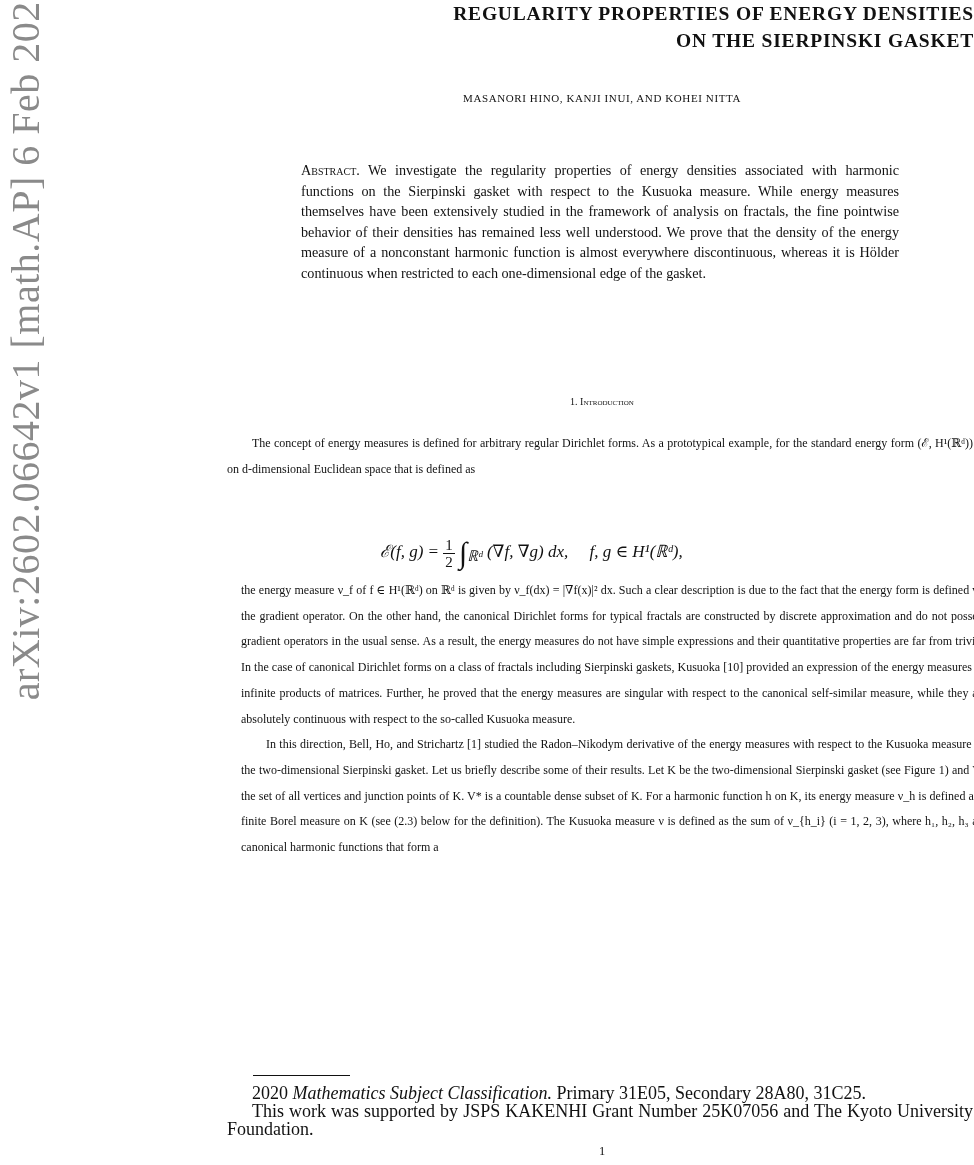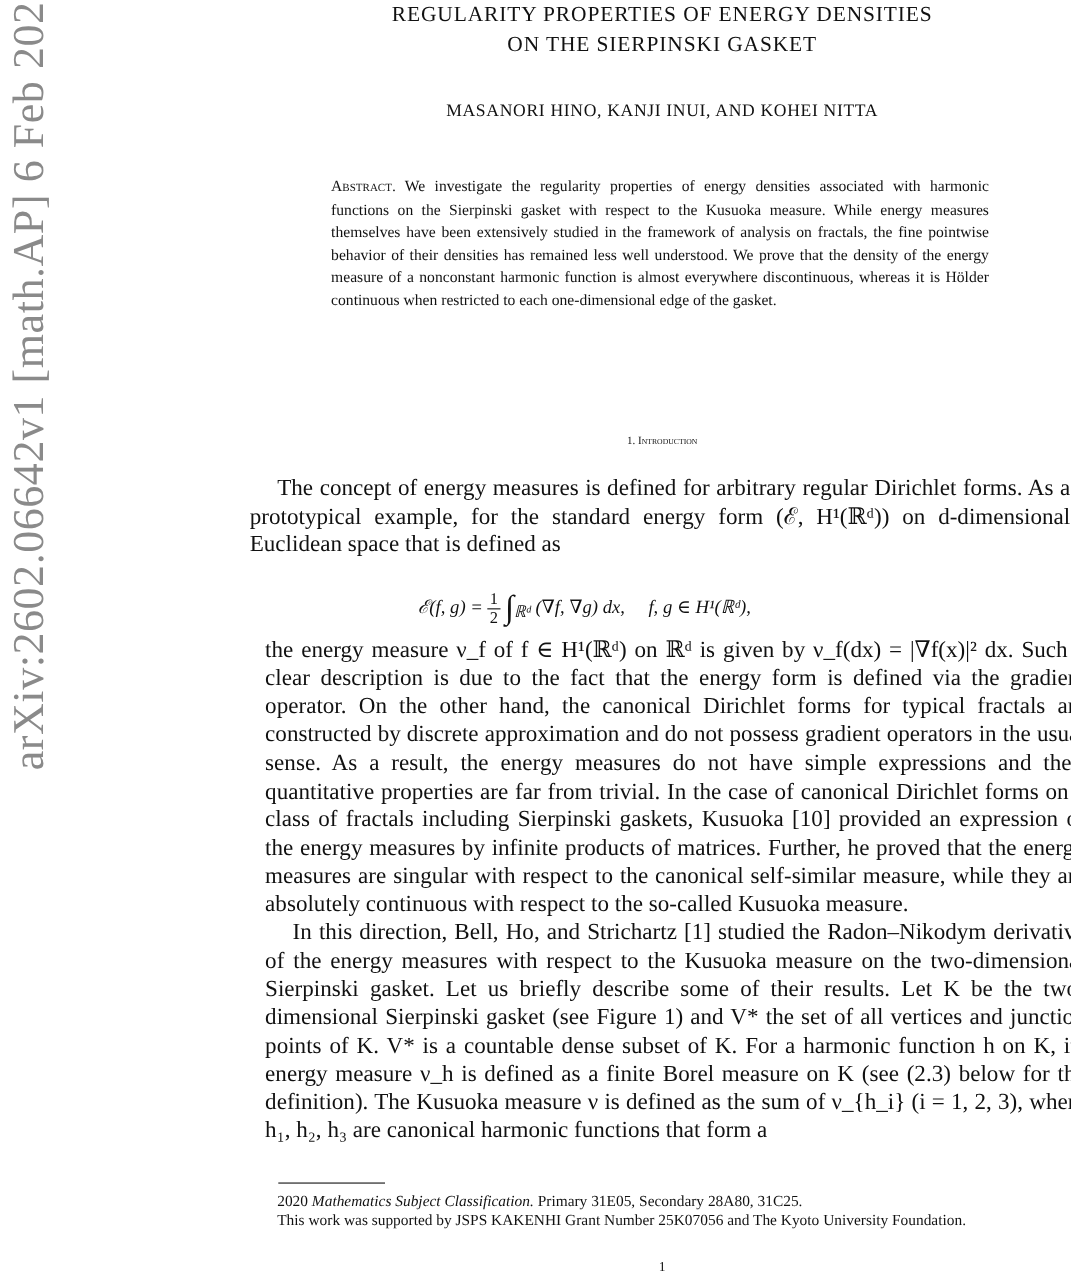--- a/index.html
+++ b/index.html
@@ -2,42 +2,42 @@
 <html><head>
 <meta charset="utf-8">
 <style>
   html, body { margin: 0; padding: 0; background: #ffffff; }
   body { width: 974px; height: 1165px; position: relative; overflow: hidden;
          font-family: "Liberation Serif", "DejaVu Serif", serif; color: #111; }
   .arxiv-stamp { position: absolute; left: 6px; top: 120px; width: 40px; height: 440px;
          display: flex; align-items: center; justify-content: center; }
   .arxiv-stamp span { transform: rotate(-90deg); white-space: nowrap; font-size: 40px;
          color: #8a8a8a; letter-spacing: 0.5px; }
-  .title { position: absolute; left: 230px; width: 744px; top: 0px; text-align: center;
-         font-weight: normal; font-size: 19.5px; line-height: 27px; letter-spacing: 0.8px; }
+  .title { position: absolute; left: 230px; width: 744px; top: 0px; text-align: right;
+         font-weight: bold; font-size: 19.5px; line-height: 27px; letter-spacing: 0.8px; }
   .authors { position: absolute; left: 230px; width: 744px; top: 92px; text-align: center;
-         font-size: 16px; letter-spacing: 0.6px; }
+         font-size: 11px; letter-spacing: 0.6px; }
   .abstract { position: absolute; left: 301px; width: 598px; top: 148px;
          font-size: 14.2px; line-height: 20.5px; text-align: justify; margin-top: 12px; }
   .abstract .sc { font-variant: small-caps; }
   .section { position: absolute; left: 230px; width: 744px; top: 396px; text-align: center;
          font-size: 10px; }
   .section .sc { font-variant: small-caps; }
-  .body { position: absolute; left: 227px; width: 746px; font-size: 21px;
+  .body { position: absolute; left: 227px; width: 746px; font-size: 12px;
          line-height: 25.7px; text-align: justify; }
   .para-indent { text-indent: 25px; margin: 0; }
   .eq { position: absolute; left: 380px; top: 536px; width: 440px; font-size: 17px;
         font-style: italic; white-space: nowrap; }
   .eq .frac { display: inline-block; vertical-align: middle; text-align: center; font-style: normal;
         font-size: 15px; line-height: 16px; }
   .eq .frac .num { border-bottom: 1px solid #111; display: block; padding: 0 2px; }
   .eq .int { font-size: 30px; font-style: normal; vertical-align: middle; }
   .eq sub { font-size: 15px; }
   .footrule { position: absolute; left: 253px; top: 1075px; width: 97px; height: 1px; background: #111; }
-  .footnotes { position: absolute; left: 227px; width: 746px; top: 1084px; font-size: 14px;
+  .footnotes { position: absolute; left: 227px; width: 746px; top: 1084px; font-size: 18px;
         line-height: 18px; text-align: justify; }
   .footnotes p { margin: 0; text-indent: 25px; }
   .pagenum { position: absolute; left: 230px; width: 744px; top: 1144px; text-align: center; font-size: 12.5px; }
   i { font-style: italic; }
 </style>
 </head>
 <body>
 
 <div class="arxiv-stamp">
   <span>arXiv:2602.06642v1  [math.AP]  6 Feb 2026</span>

